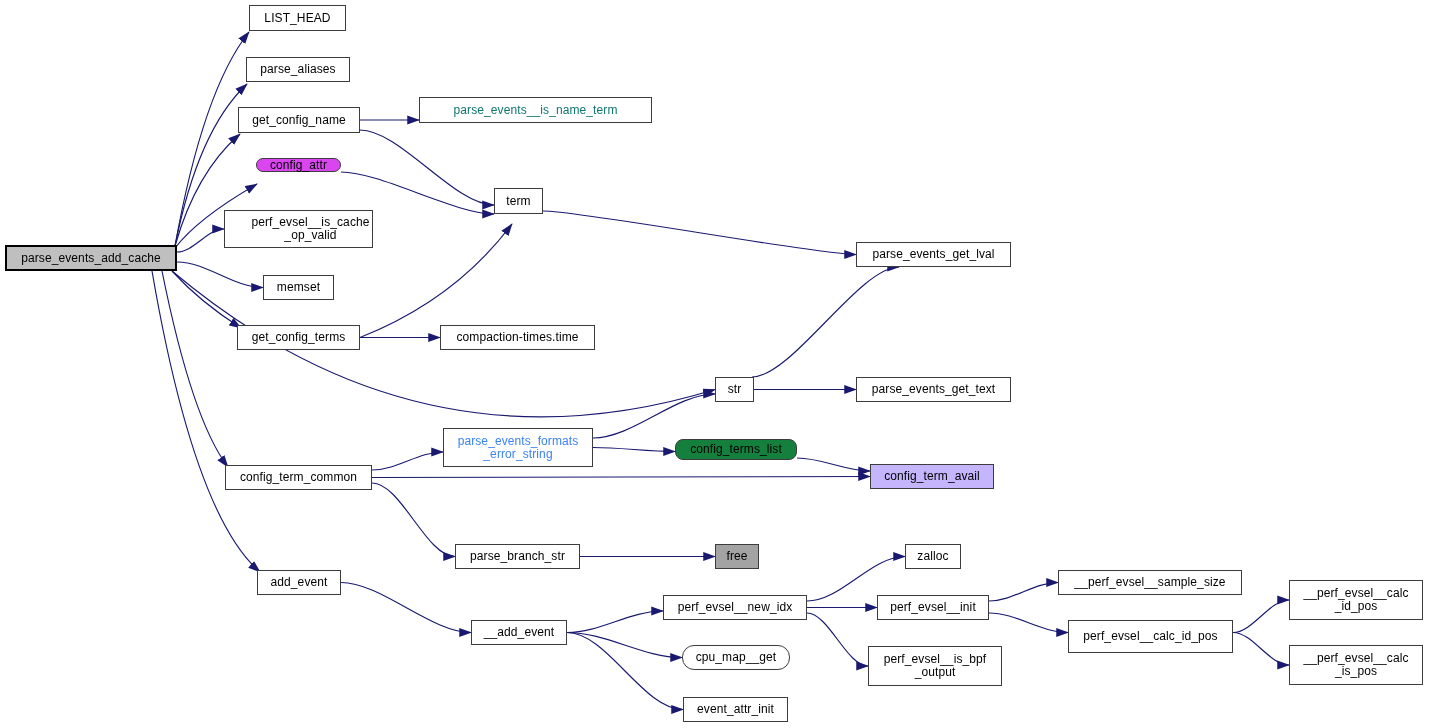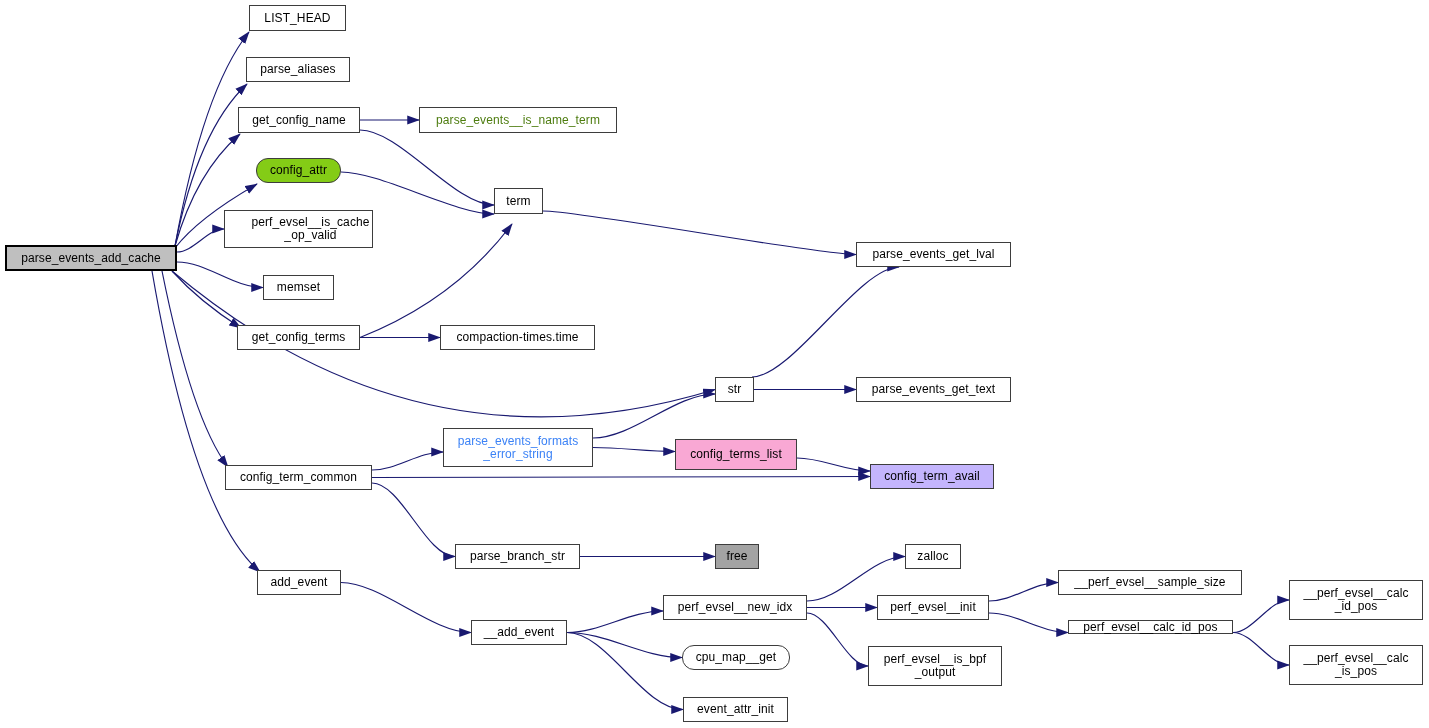--- a/index.html
+++ b/index.html
@@ -94,24 +94,24 @@
     </div>
     <div class="node" style="left: 249px; top: 5px; width: 97px; height: 26px; background: rgb(255, 255, 255); border-color: rgb(61, 61, 61); color: rgb(0, 0, 0);">
       <span>LIST_HEAD</span>
     </div>
     <div class="node" style="left: 246px; top: 57px; width: 104px; height: 25px; background: rgb(255, 255, 255); border-color: rgb(61, 61, 61); color: rgb(0, 0, 0);">
       <span>parse_aliases</span>
     </div>
     <div class="node" style="left: 238px; top: 107px; width: 122px; height: 26px; background: rgb(255, 255, 255); border-color: rgb(61, 61, 61); color: rgb(0, 0, 0);">
       <span>get_config_name</span>
     </div>
-    <div class="node" style="left: 419px; top: 107px; width: 198px; height: 26px; background: rgb(255, 255, 255); border-color: rgb(61, 61, 61); color: #4d7c0f;">
+    <div class="node" style="left: 419px; top: 97px; width: 233px; height: 26px; background: rgb(255, 255, 255); border-color: rgb(61, 61, 61); color: #0f766e;">
       <span>parse_events__is_name_term</span>
     </div>
-    <div class="node" style="left: 256px; top: 158px; width: 85px; height: 25px; background: #84cc16; border-color: rgb(61, 61, 61); color: rgb(0, 0, 0); border-radius: 12px;">
+    <div class="node" style="left: 256px; top: 158px; width: 85px; height: 14px; background: #d946ef; border-color: rgb(61, 61, 61); color: rgb(0, 0, 0); border-radius: 12px;">
       <span>config_attr</span>
     </div>
     <div class="node" style="left: 494px; top: 188px; width: 49px; height: 26px; background: rgb(255, 255, 255); border-color: rgb(61, 61, 61); color: rgb(0, 0, 0);">
       <span>term</span>
     </div>
     <div class="node" style="left: 224px; top: 210px; width: 149px; height: 38px; background: rgb(255, 255, 255); border-color: rgb(61, 61, 61); color: rgb(0, 0, 0); padding-left: 24px;">
       <span>perf_evsel__is_cache</span>
       <span>_op_valid</span>
     </div>
     <div class="node" style="left: 263px; top: 275px; width: 71px; height: 25px; background: rgb(255, 255, 255); border-color: rgb(61, 61, 61); color: rgb(0, 0, 0); text-align: right;">
@@ -129,21 +129,21 @@
     <div class="node" style="left: 715px; top: 377px; width: 39px; height: 25px; background: rgb(255, 255, 255); border-color: rgb(61, 61, 61); color: rgb(0, 0, 0);">
       <span>str</span>
     </div>
     <div class="node" style="left: 856px; top: 377px; width: 155px; height: 25px; background: rgb(255, 255, 255); border-color: rgb(61, 61, 61); color: rgb(0, 0, 0);">
       <span>parse_events_get_text</span>
     </div>
     <div class="node" style="left: 443px; top: 428px; width: 150px; height: 39px; background: rgb(255, 255, 255); border-color: rgb(61, 61, 61); color: #3b82f6;">
       <span>parse_events_formats</span>
       <span>_error_string</span>
     </div>
-    <div class="node" style="left: 675px; top: 439px; width: 122px; height: 31px; background: #f9a8d4; border-color: rgb(61, 61, 61); color: rgb(0, 0, 0);">
+    <div class="node" style="left: 675px; top: 439px; width: 122px; height: 21px; background: #15803d; border-color: rgb(61, 61, 61); color: rgb(0, 0, 0); border-radius: 8px;">
       <span>config_terms_list</span>
     </div>
     <div class="node" style="left: 225px; top: 465px; width: 147px; height: 25px; background: rgb(255, 255, 255); border-color: rgb(61, 61, 61); color: rgb(0, 0, 0);">
       <span>config_term_common</span>
     </div>
     <div class="node" style="left: 870px; top: 464px; width: 124px; height: 25px; background: #c4b5fd; border-color: rgb(61, 61, 61); color: rgb(0, 0, 0);">
       <span>config_term_avail</span>
     </div>
     <div class="node" style="left: 455px; top: 544px; width: 125px; height: 25px; background: rgb(255, 255, 255); border-color: rgb(61, 61, 61); color: rgb(0, 0, 0);">
       <span>parse_branch_str</span>
@@ -162,21 +162,21 @@
     </div>
     <div class="node" style="left: 663px; top: 595px; width: 144px; height: 25px; background: rgb(255, 255, 255); border-color: rgb(61, 61, 61); color: rgb(0, 0, 0);">
       <span>perf_evsel__new_idx</span>
     </div>
     <div class="node" style="left: 877px; top: 595px; width: 112px; height: 25px; background: rgb(255, 255, 255); border-color: rgb(61, 61, 61); color: rgb(0, 0, 0);">
       <span>perf_evsel__init</span>
     </div>
     <div class="node" style="left: 471px; top: 620px; width: 96px; height: 25px; background: rgb(255, 255, 255); border-color: rgb(61, 61, 61); color: rgb(0, 0, 0);">
       <span>__add_event</span>
     </div>
-    <div class="node" style="left: 1068px; top: 620px; width: 165px; height: 14px; background: rgb(255, 255, 255); border-color: rgb(61, 61, 61); color: rgb(0, 0, 0);">
+    <div class="node" style="left: 1068px; top: 620px; width: 165px; height: 33px; background: rgb(255, 255, 255); border-color: rgb(61, 61, 61); color: rgb(0, 0, 0);">
       <span>perf_evsel__calc_id_pos</span>
     </div>
     <div class="node" style="left: 1289px; top: 580px; width: 134px; height: 40px; background: rgb(255, 255, 255); border-color: rgb(61, 61, 61); color: rgb(0, 0, 0);">
       <span>__perf_evsel__calc</span>
       <span>_id_pos</span>
     </div>
     <div class="node" style="left: 682px; top: 645px; width: 108px; height: 25px; background: rgb(255, 255, 255); border-color: rgb(61, 61, 61); color: rgb(0, 0, 0); border-radius: 12px;">
       <span>cpu_map__get</span>
     </div>
     <div class="node" style="left: 868px; top: 646px; width: 134px; height: 40px; background: rgb(255, 255, 255); border-color: rgb(61, 61, 61); color: rgb(0, 0, 0);">

